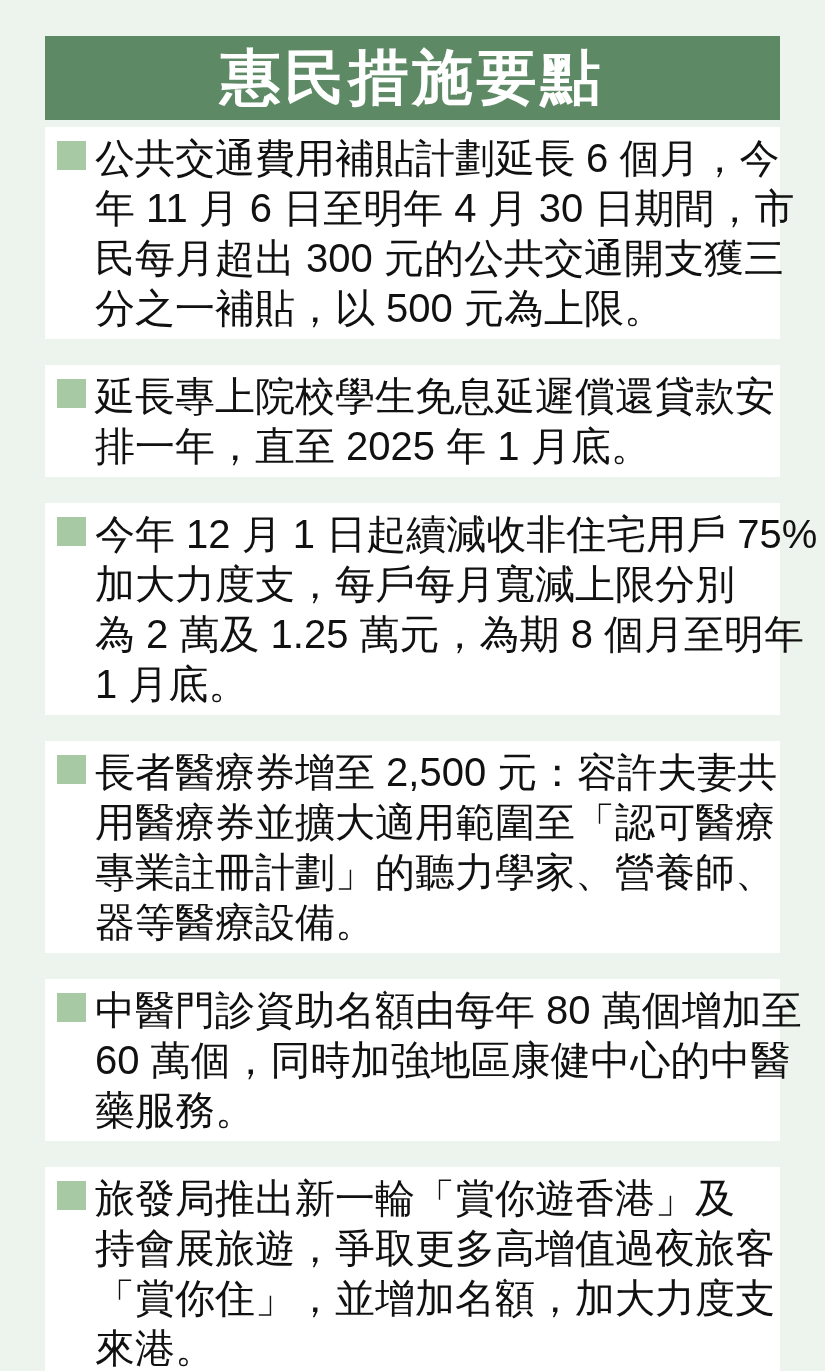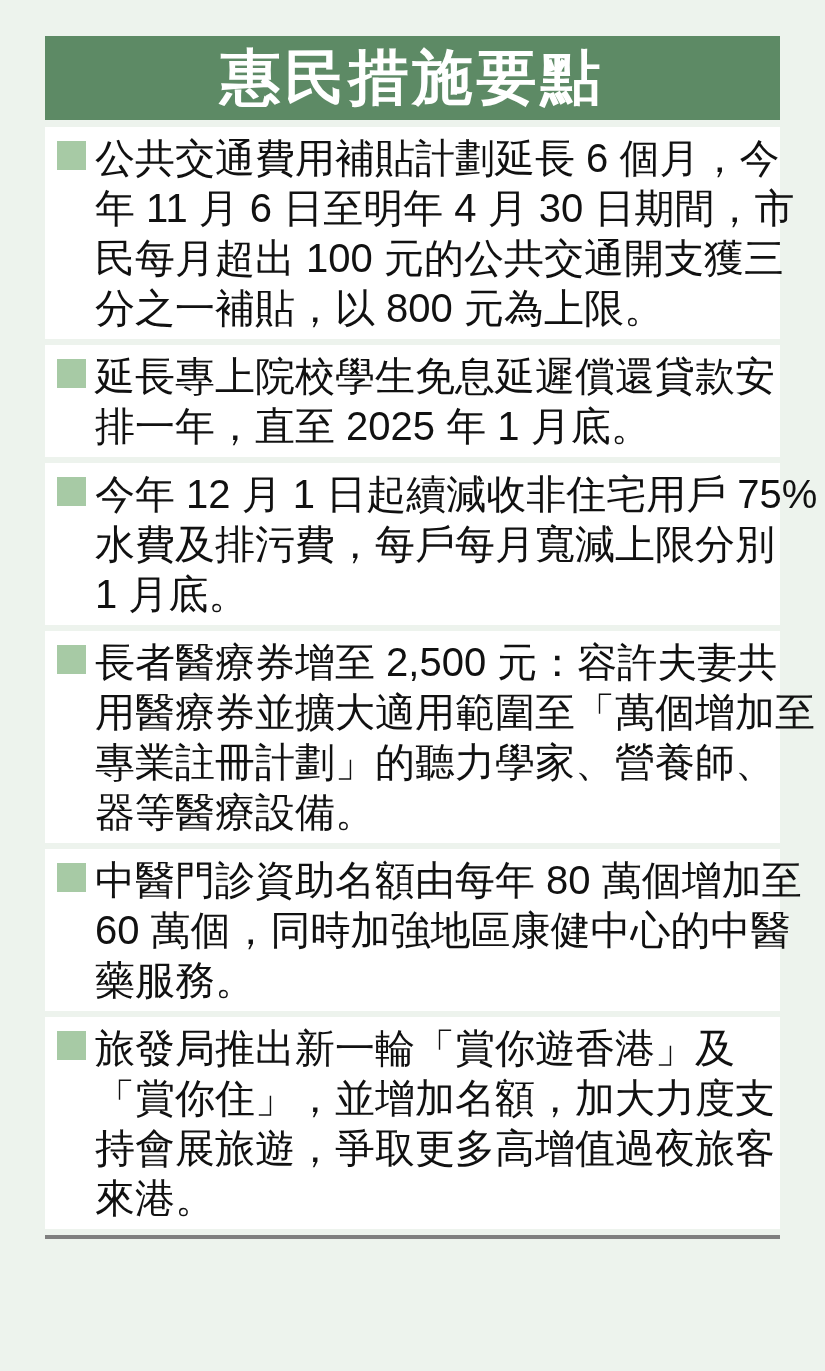--- a/index.html
+++ b/index.html
@@ -31,21 +31,21 @@
     line-height: 84px;
     text-align: center;
     letter-spacing: 4px;
   }
   .list {
     margin-top: 7px;
   }
   .item {
     background: var(--card-bg, #ffffff);
     padding: 6px 4px 6px 12px;
-    margin-bottom: 6px;
+    margin-bottom: 26px;
   }
   .line {
     font-size: 40px;
     line-height: 50px;
     color: var(--text-color, #111111);
     white-space: nowrap;
     padding-left: 38px;
   }
   .line.first {
     padding-left: 0;
@@ -67,45 +67,46 @@
 </head>
 <body>
 
 <div class="page" style="--page-bg: #edf3ed; --title-bg: #5d8a65; --title-color: #ffffff; --card-bg: #ffffff; --bullet-color: #a7caa5; --text-color: #111111; --rule-color: #7f7f7f;">
   <div class="content">
     <div class="header">惠民措施要點</div>
     <div class="list">
         <div class="item">
           <div class="line first"><span class="bullet"></span><span class="txt">公共交通費用補貼計劃延長 6 個月，今</span></div>
           <div class="line cont"><span class="txt">年 11 月 6 日至明年 4 月 30 日期間，市</span></div>
-          <div class="line cont"><span class="txt">民每月超出 100 元的公共交通開支獲三</span></div>
-          <div class="line cont"><span class="txt">分之一補貼，以 800 元為上限。</span></div>
+          <div class="line cont"><span class="txt">民每月超出 300 元的公共交通開支獲三</span></div>
+          <div class="line cont"><span class="txt">分之一補貼，以 500 元為上限。</span></div>
         </div>
         <div class="item">
           <div class="line first"><span class="bullet"></span><span class="txt">延長專上院校學生免息延遲償還貸款安</span></div>
           <div class="line cont"><span class="txt">排一年，直至 2025 年 1 月底。</span></div>
         </div>
         <div class="item">
           <div class="line first"><span class="bullet"></span><span class="txt">今年 12 月 1 日起續減收非住宅用戶 75%</span></div>
-          <div class="line cont"><span class="txt">水費及排污費，每戶每月寬減上限分別</span></div>
+          <div class="line cont"><span class="txt">加大力度支，每戶每月寬減上限分別</span></div>
+          <div class="line cont"><span class="txt">為 2 萬及 1.25 萬元，為期 8 個月至明年</span></div>
           <div class="line cont"><span class="txt">1 月底。</span></div>
         </div>
         <div class="item">
           <div class="line first"><span class="bullet"></span><span class="txt">長者醫療券增至 2,500 元：容許夫妻共</span></div>
-          <div class="line cont"><span class="txt">用醫療券並擴大適用範圍至「萬個增加至</span></div>
+          <div class="line cont"><span class="txt">用醫療券並擴大適用範圍至「認可醫療</span></div>
           <div class="line cont"><span class="txt">專業註冊計劃」的聽力學家、營養師、</span></div>
           <div class="line cont"><span class="txt">器等醫療設備。</span></div>
         </div>
         <div class="item">
           <div class="line first"><span class="bullet"></span><span class="txt">中醫門診資助名額由每年 80 萬個增加至</span></div>
           <div class="line cont"><span class="txt">60 萬個，同時加強地區康健中心的中醫</span></div>
           <div class="line cont"><span class="txt">藥服務。</span></div>
         </div>
         <div class="item">
           <div class="line first"><span class="bullet"></span><span class="txt">旅發局推出新一輪「賞你遊香港」及</span></div>
+          <div class="line cont"><span class="txt">持會展旅遊，爭取更多高增值過夜旅客</span></div>
           <div class="line cont"><span class="txt">「賞你住」，並增加名額，加大力度支</span></div>
-          <div class="line cont"><span class="txt">持會展旅遊，爭取更多高增值過夜旅客</span></div>
           <div class="line cont"><span class="txt">來港。</span></div>
         </div>
       </div>
     <div class="bottom-rule"></div>
   </div>
 </div>
 
 </body></html>

